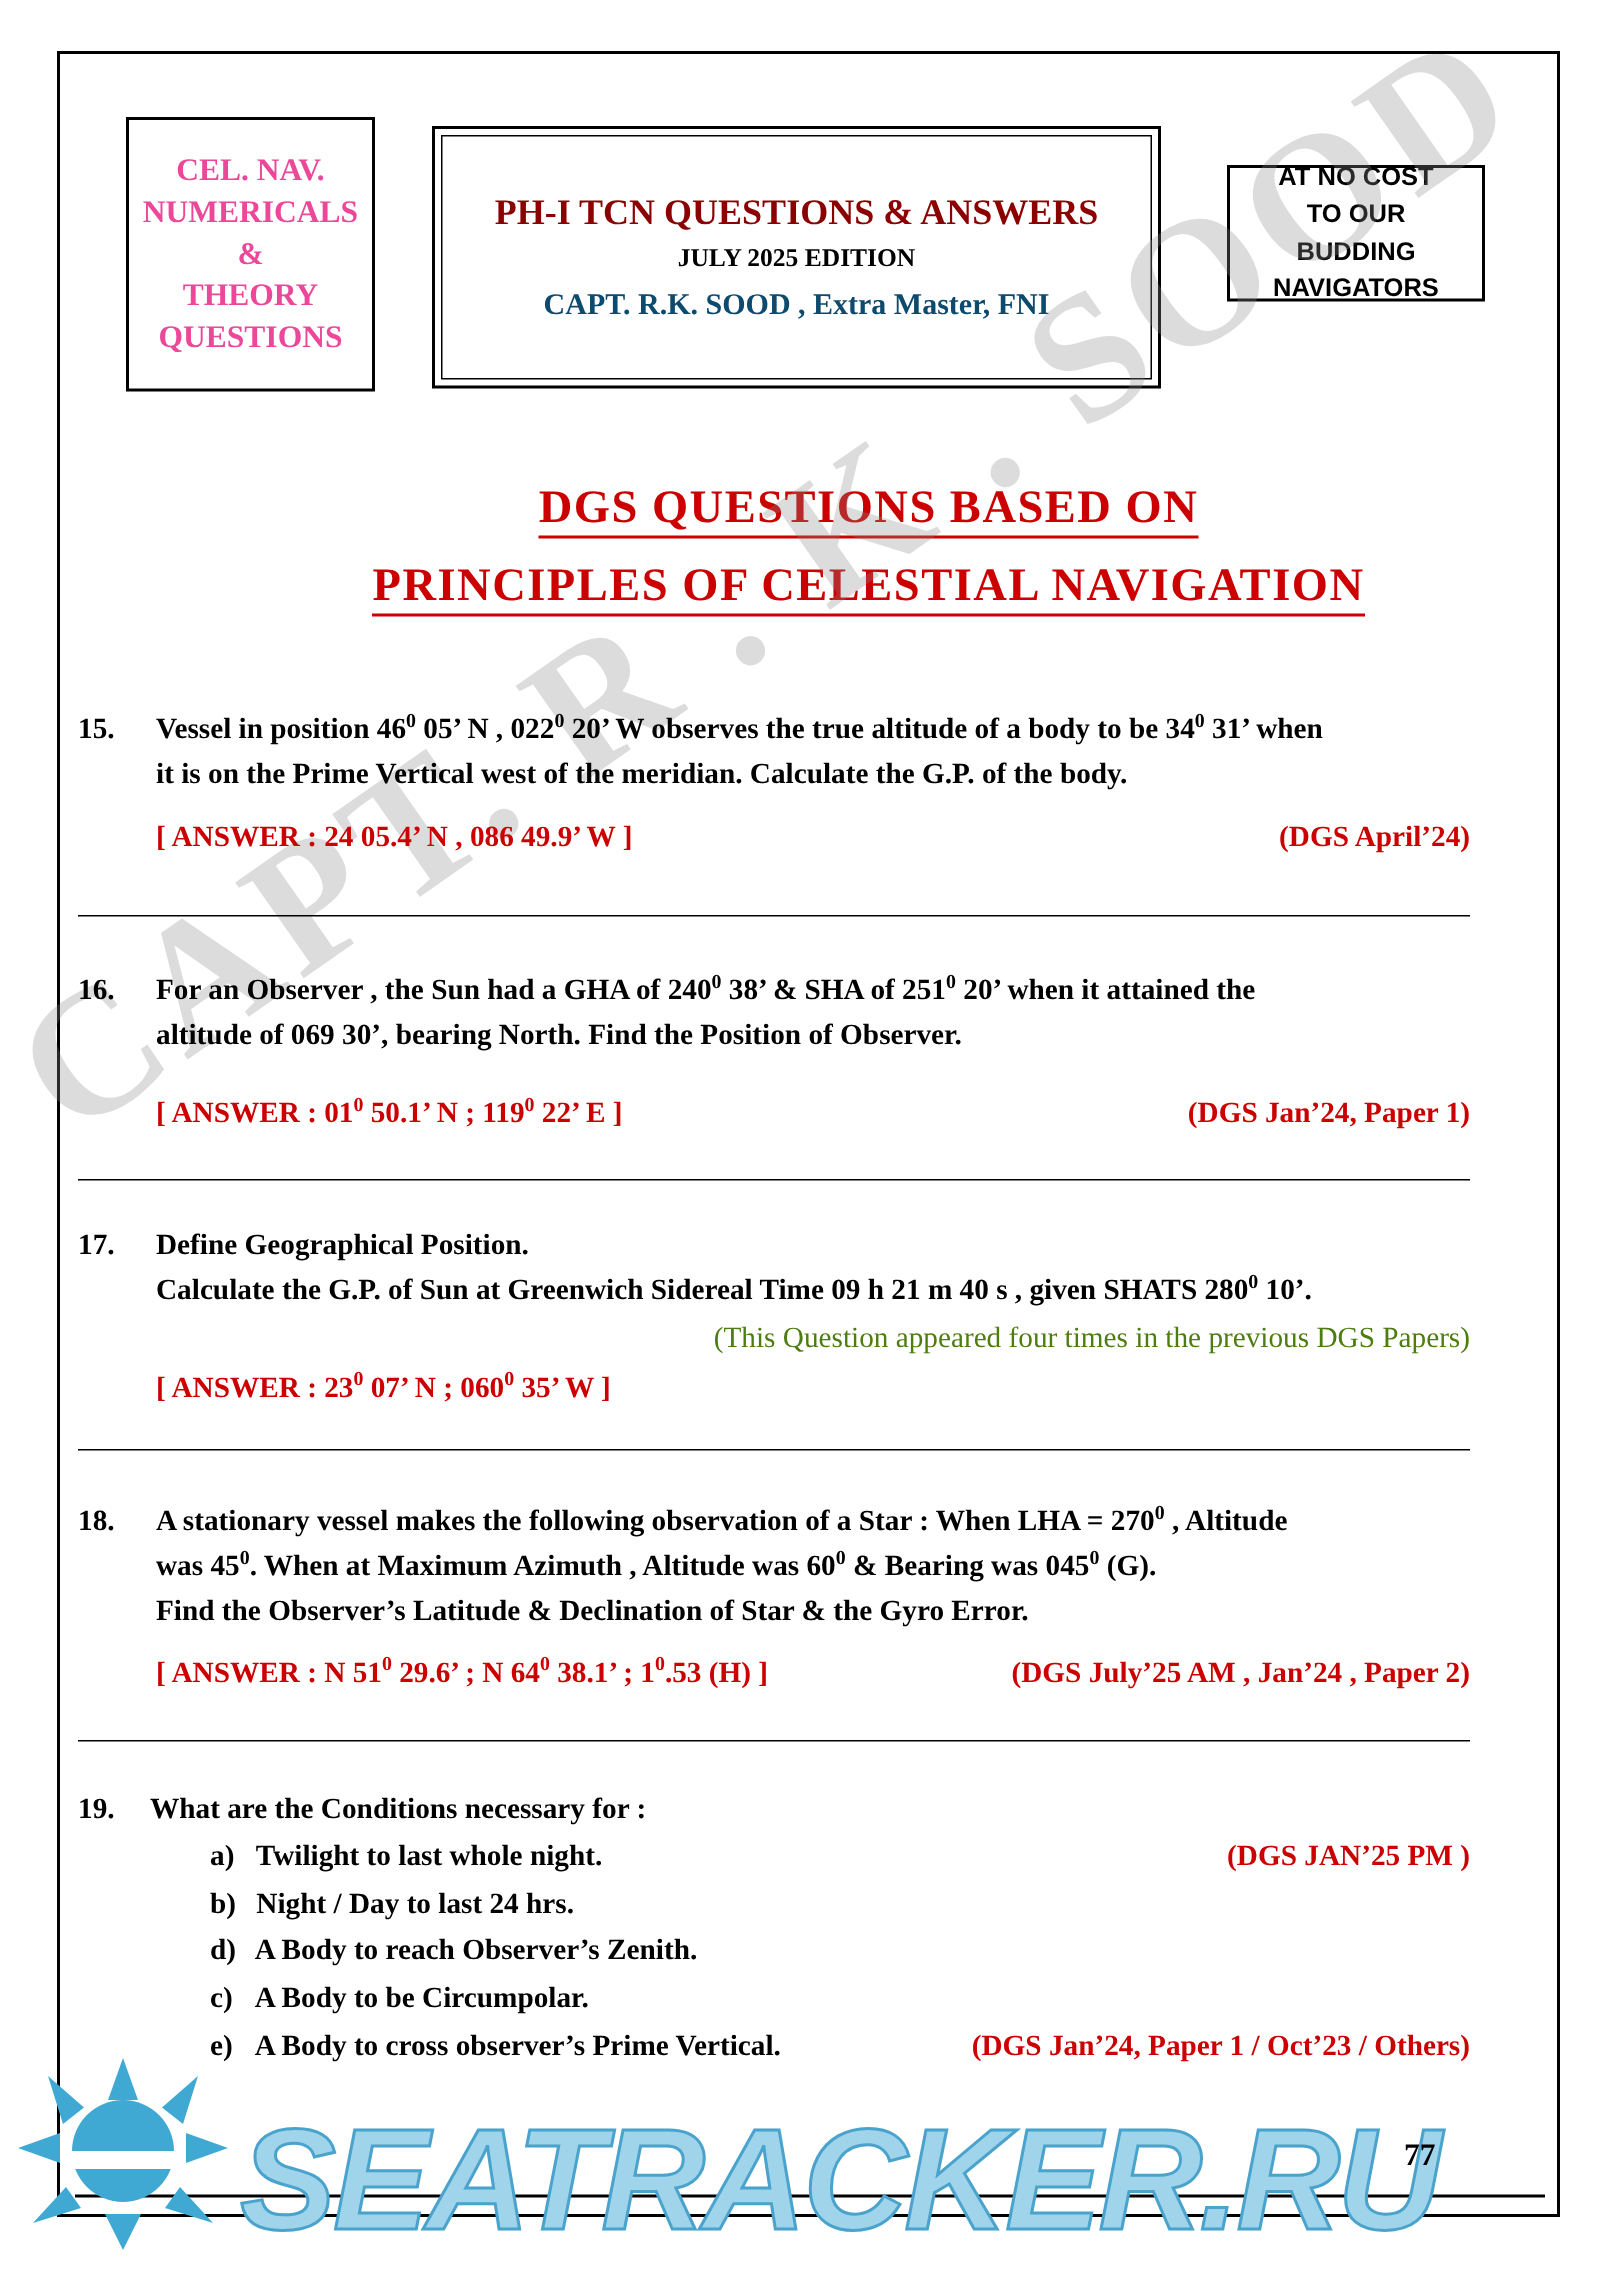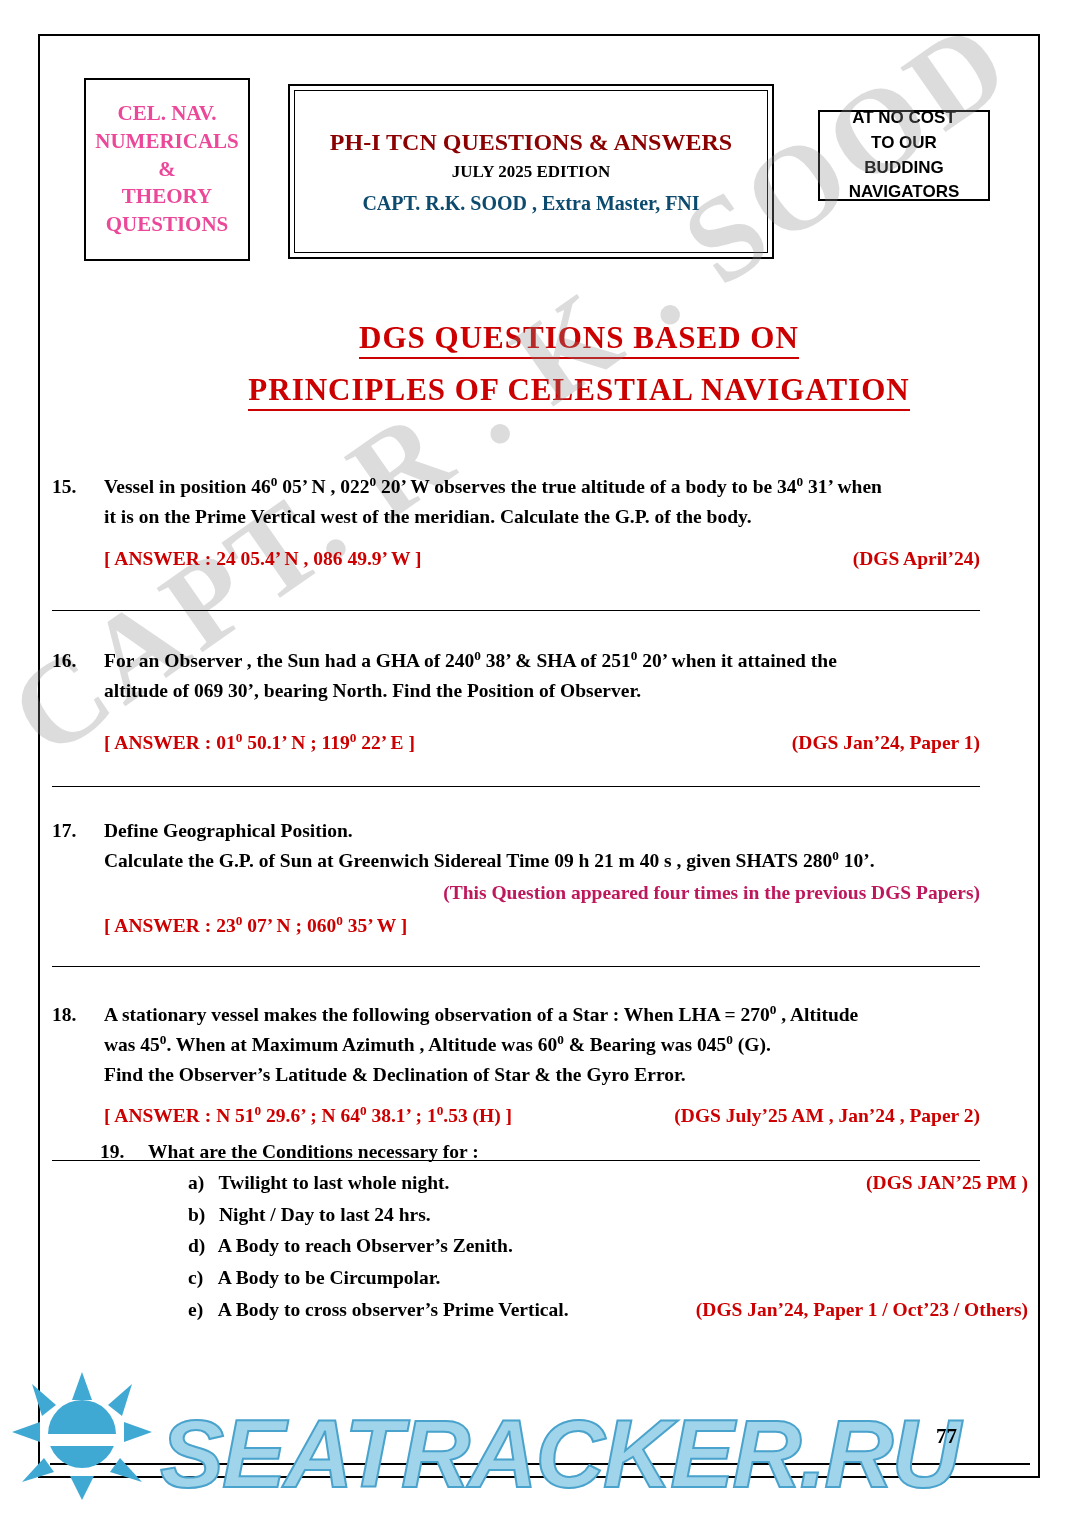--- a/index.html
+++ b/index.html
@@ -172,22 +172,22 @@
   .ans {
     color: #cc0000;
     font-weight: bold;
   }
   .ref {
     color: #cc0000;
     font-weight: bold;
     float: right;
   }
   .note {
-    color: #be185d;
-    font-weight: bold;
+    color: #4d7c0f;
+    font-weight: normal;
   }
   sup { font-size: 0.68em; vertical-align: super; line-height: 0; }
 
   .divider {
     position: absolute;
     left: 52px;
     width: 928px;
     height: 0;
     border-top: 1px solid #000;
   }
@@ -339,21 +339,21 @@
       <div class="qline">was 45<sup>0</sup>.  When at Maximum Azimuth , Altitude was 60<sup>0</sup> &amp; Bearing was 045<sup>0</sup> (G).</div>
       <div class="qline">Find the Observer’s Latitude &amp; Declination of Star &amp; the Gyro Error.</div>
       <div style="margin-top:10px;">
         <span class="ref">(DGS July’25 AM , Jan’24 , Paper 2)</span>
         <span class="ans">[ ANSWER :   N 51<sup>0</sup> 29.6’  ;  N 64<sup>0</sup> 38.1’  ;  1<sup>0</sup>.53 (H) ]</span>
       </div>
     </div>
   </div>
   <div class="divider" style="top:1160px;"></div>
 
-  <div class="qblock" style="top:1137px;margin-left:48px;">
+  <div class="qblock" style="top:1192px;">
     <div class="qnum">19.</div>
     <div class="qbody" style="margin-left:48px;">
       <div class="qline">What are the Conditions necessary for :</div>
       <ul class="sublist">
         <li>
           <span class="ref">(DGS  JAN’25 PM )</span>
           <span class="lbl">a)</span>
           <span>Twilight to last whole night.</span>
         </li>
         <li>

